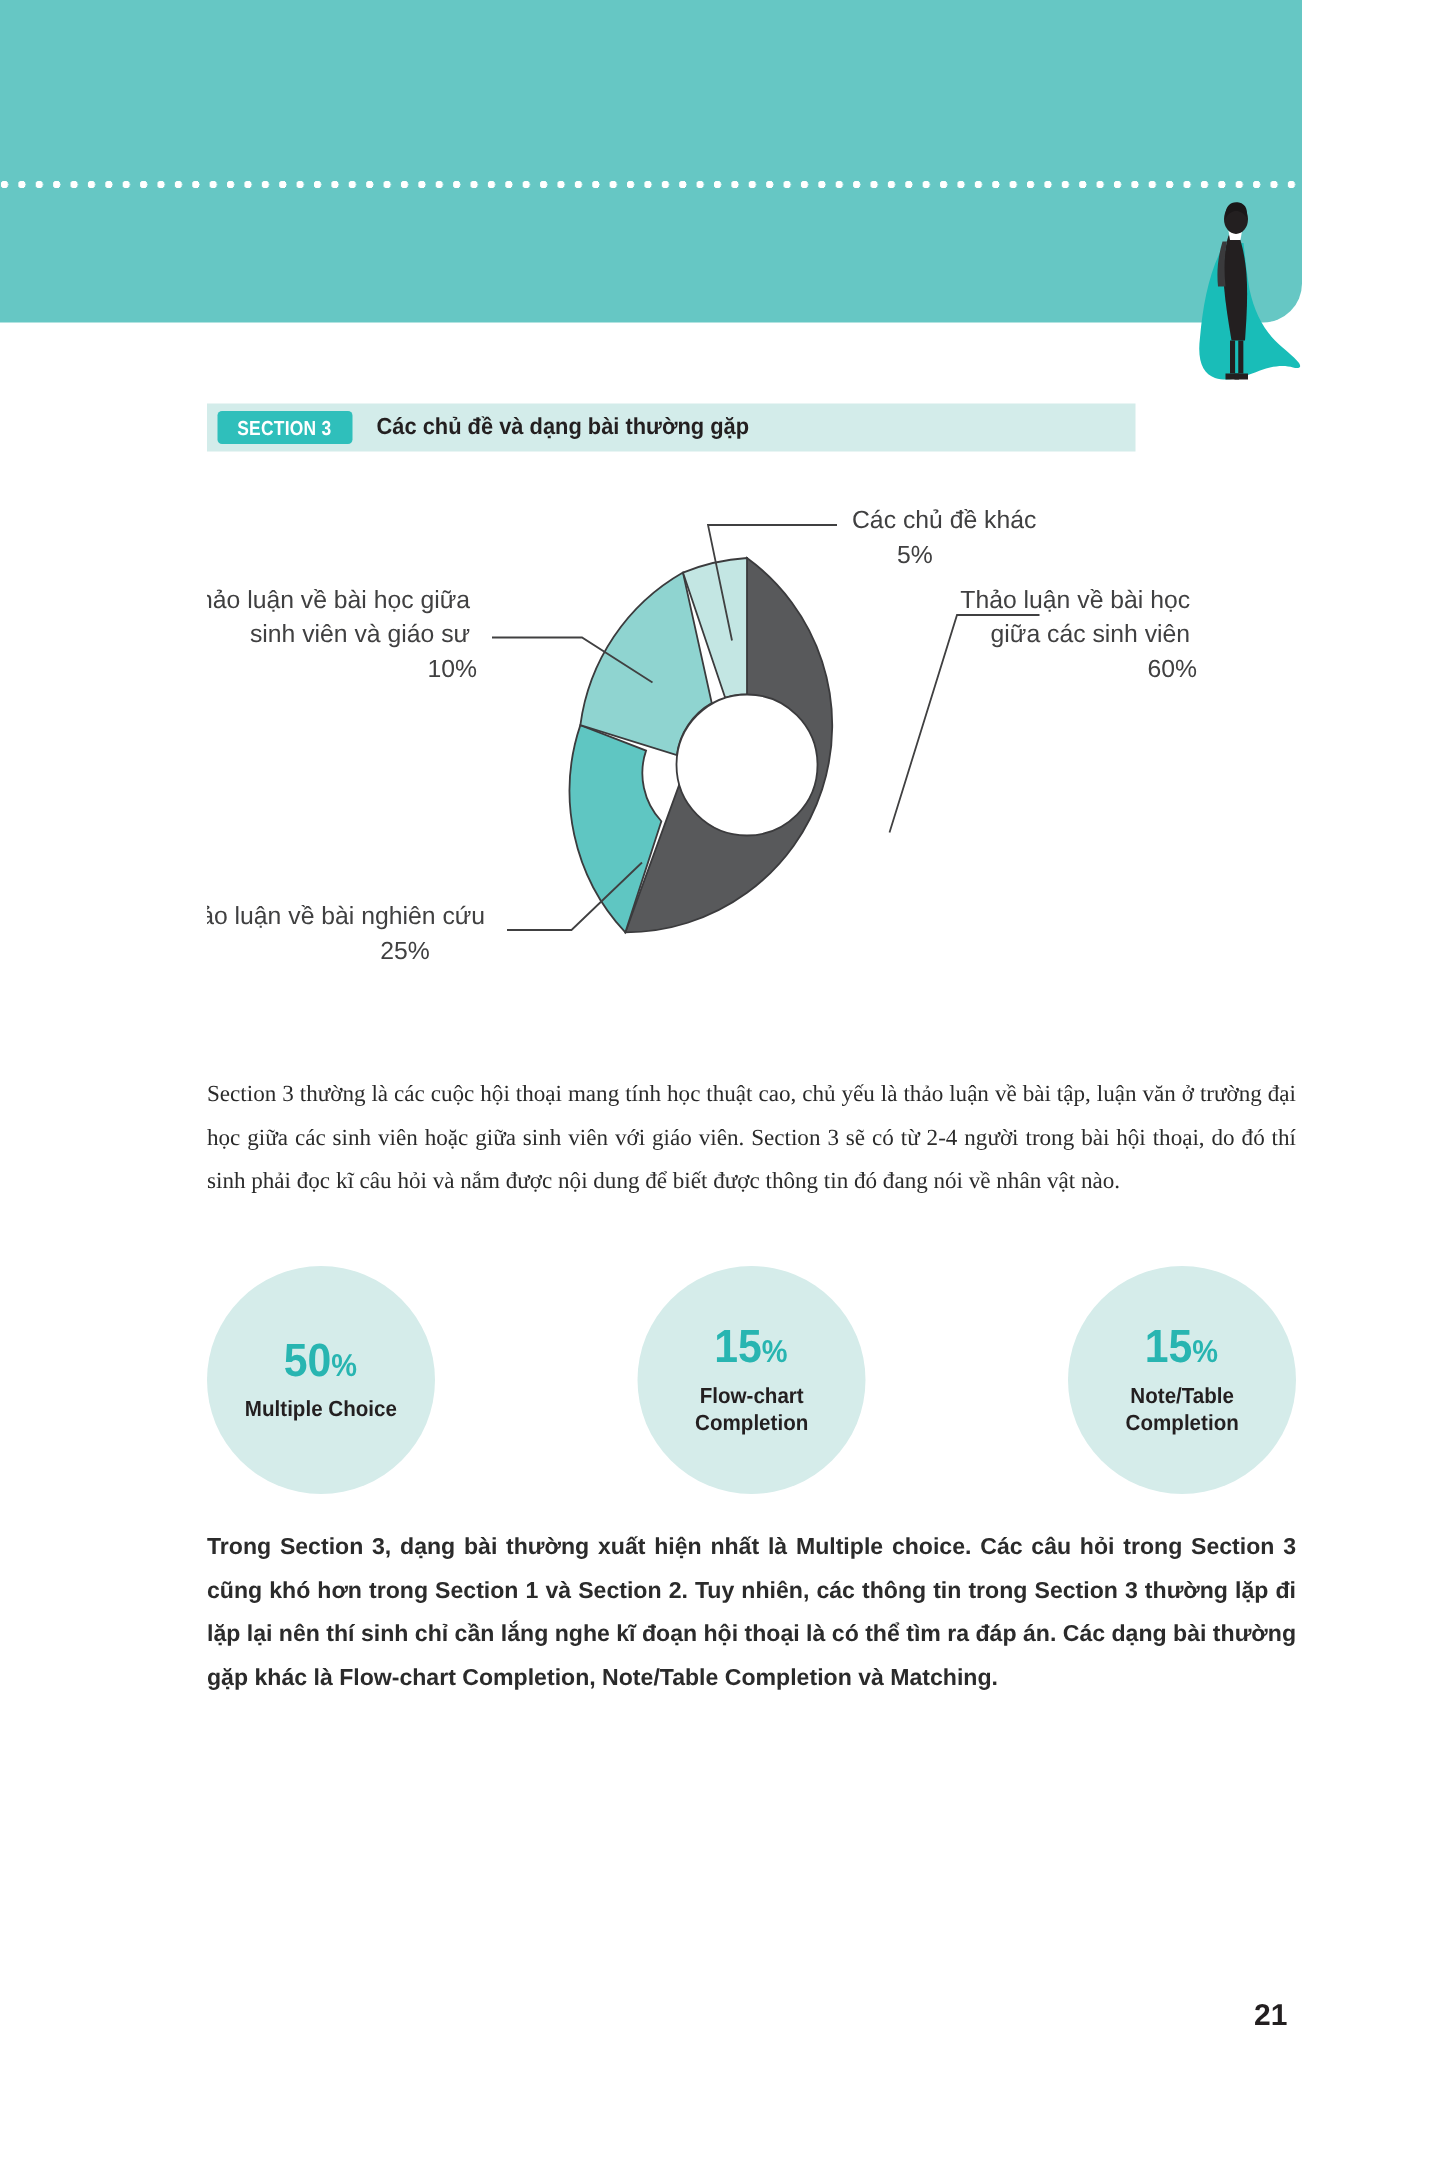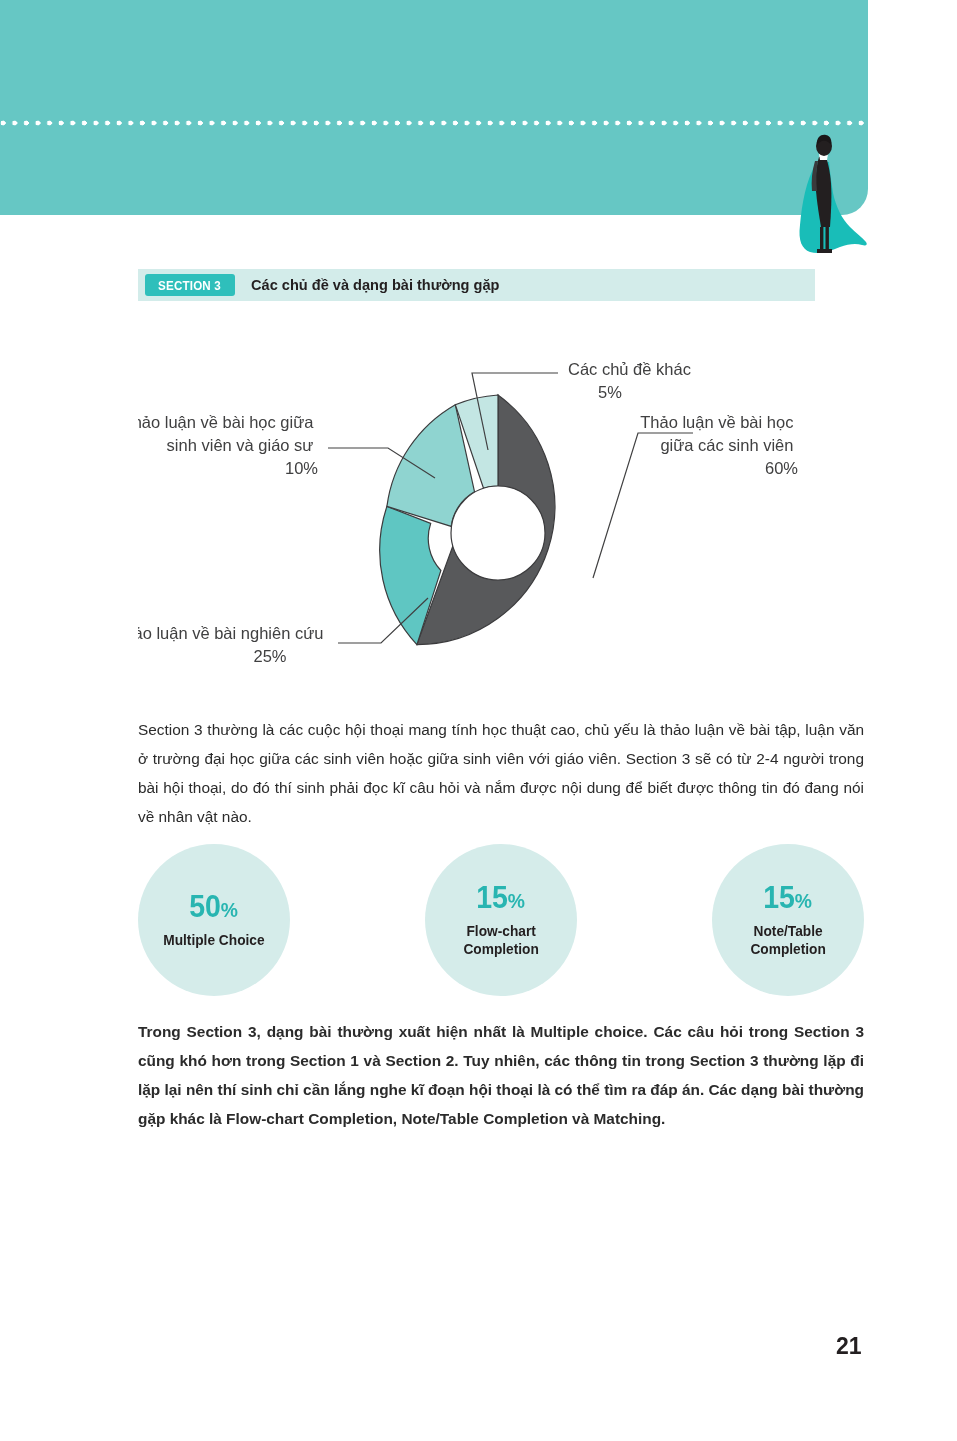--- a/index.html
+++ b/index.html
@@ -42,21 +42,21 @@
     top: 133px;
     width: 110px;
     height: 125px;
   }
 
   
   #section-bar {
     position: absolute;
     left: 138px;
     top: 269px;
-    width: 677px;
+    width: 619px;
     height: 32px;
     background: #d3ecea;
     display: flex;
     align-items: center;
   }
   #section-badge {
     margin-left: 7px;
     width: 90px;
     height: 22px;
     background: #2fbfbb;
@@ -80,38 +80,38 @@
     color: #231f20;
     transform: scaleX(0.94);
     transform-origin: left center;
     white-space: nowrap;
   }
 
   
   #chart-block {
     position: absolute;
     left: 138px;
-    top: 343px;
+    top: 320px;
     width: 719px;
     height: 350px;
   }
   #chart-svg { display: block; }
 
   
   .body-paragraph {
     position: absolute;
     left: 138px;
     width: 726px;
     font-size: 15.4px;
     line-height: 29px;
     color: #2b2b2b;
     text-align: justify;
     text-align-last: left;
   }
-  #paragraph-1 { top: 715px; }
+  #paragraph-1 { top: 715px; font-family: Liberation Serif, serif; }
   #paragraph-2 { top: 1017px; font-weight: bold; }
 
   
   #stats-row {
     position: absolute;
     left: 138px;
     top: 840px;
     width: 726px;
     height: 160px;
     display: flex;
@@ -147,21 +147,21 @@
     line-height: 18px;
     transform: scaleX(0.94);
     white-space: pre-line;
   }
 
   
   #page-number {
     position: absolute;
     left: 836px;
     top: 1333px;
-    font-size: 23px;
+    font-size: 20px;
     font-weight: bold;
     color: #231f20;
   }
 </style>
 </head>
 <body>
 
 <div id="header-banner">
   <div id="banner-dotted-line"></div>
   <svg id="banner-figure" viewBox="0 0 110 125" xmlns="http://www.w3.org/2000/svg">

